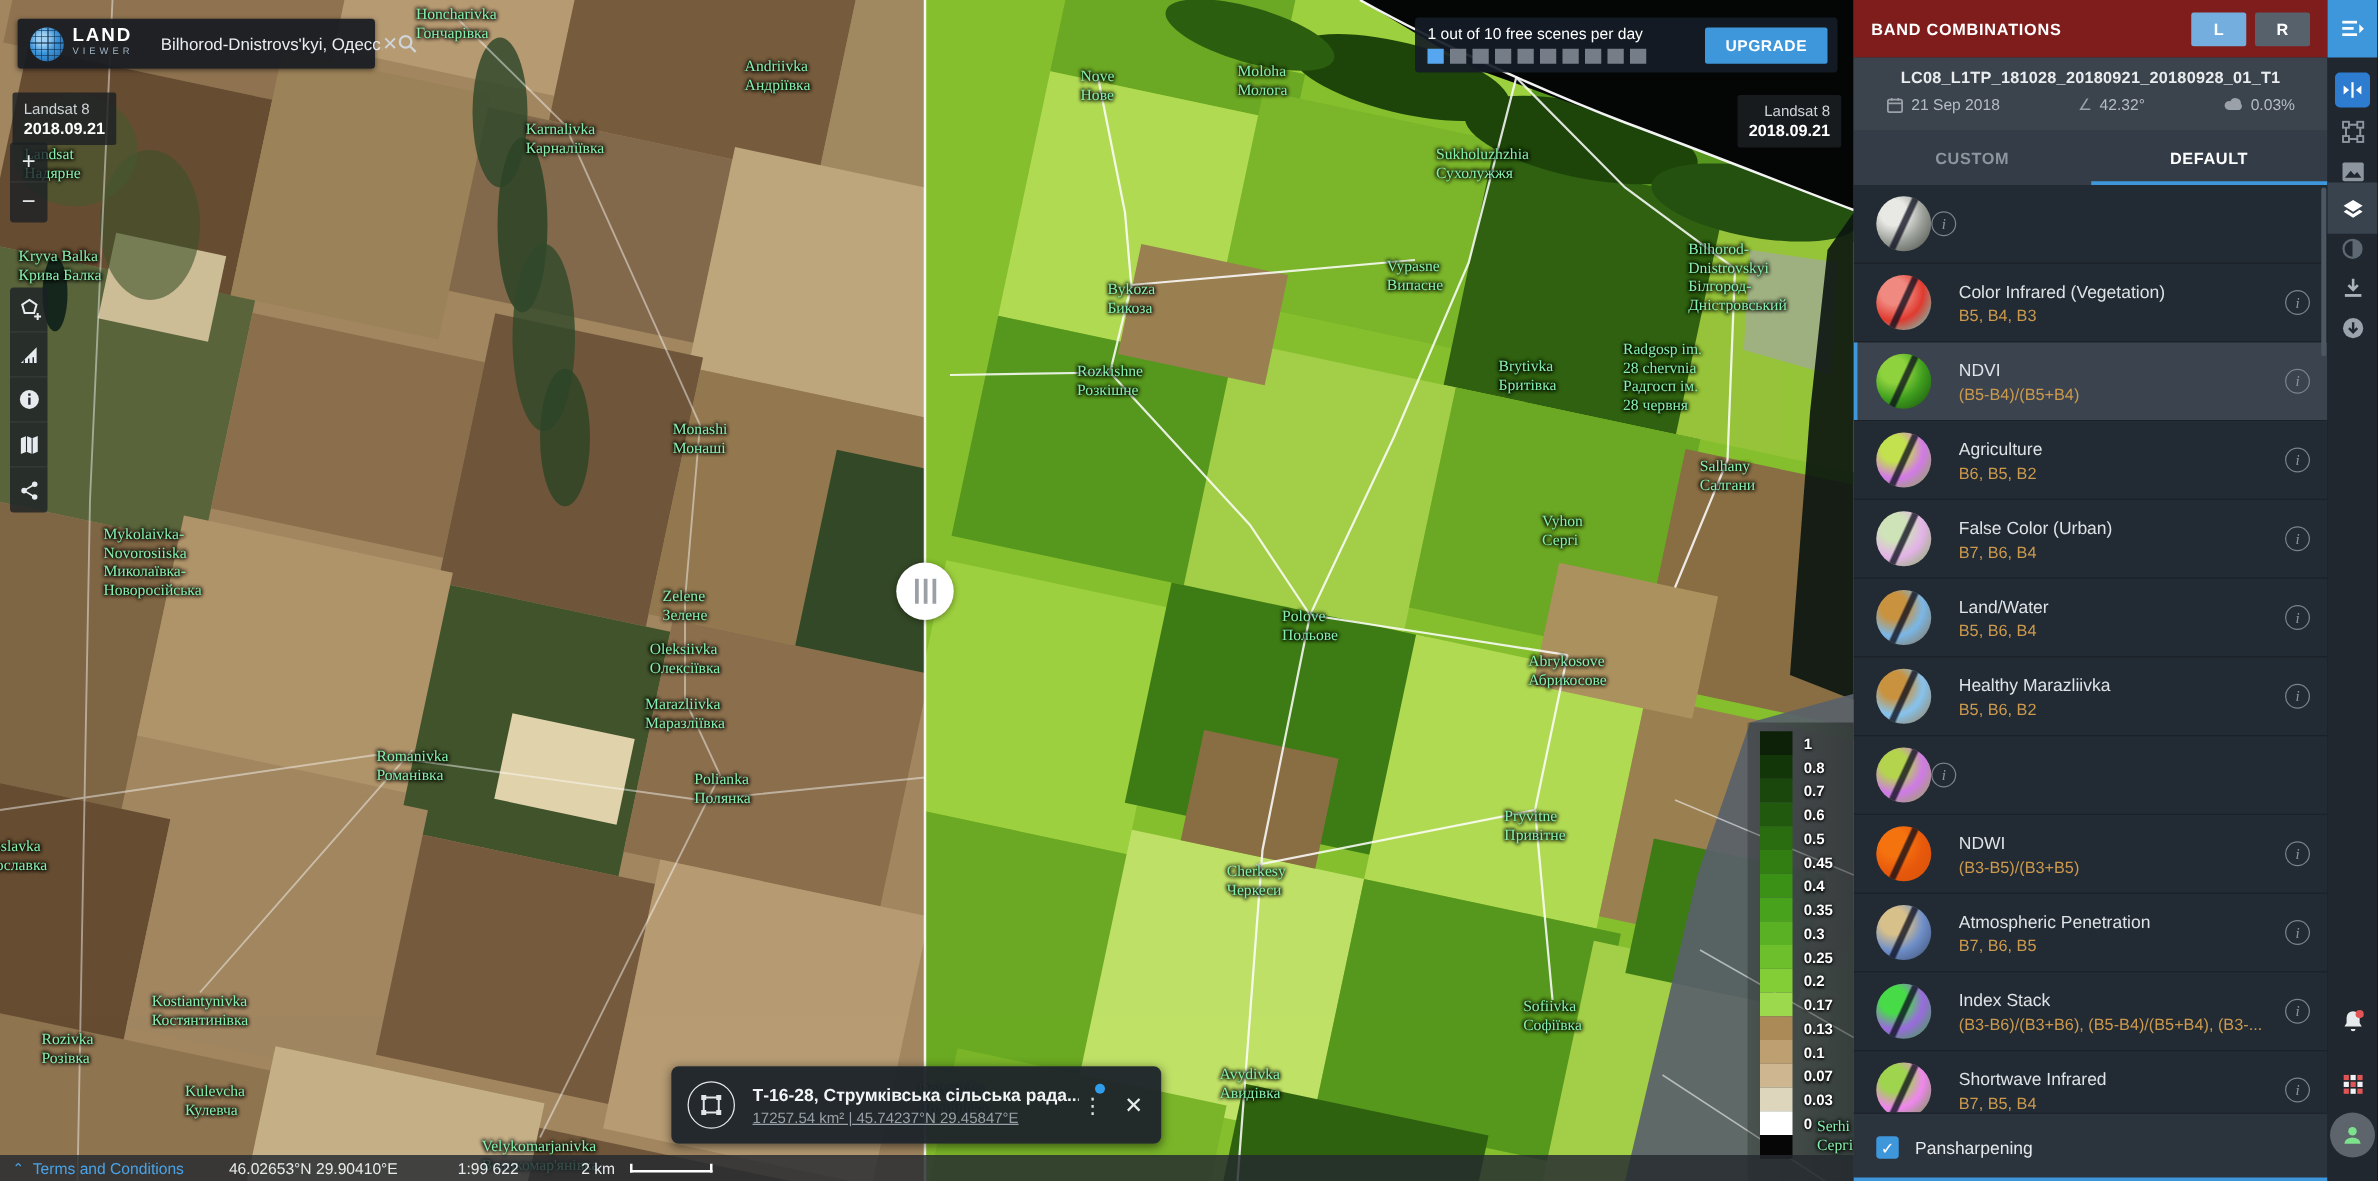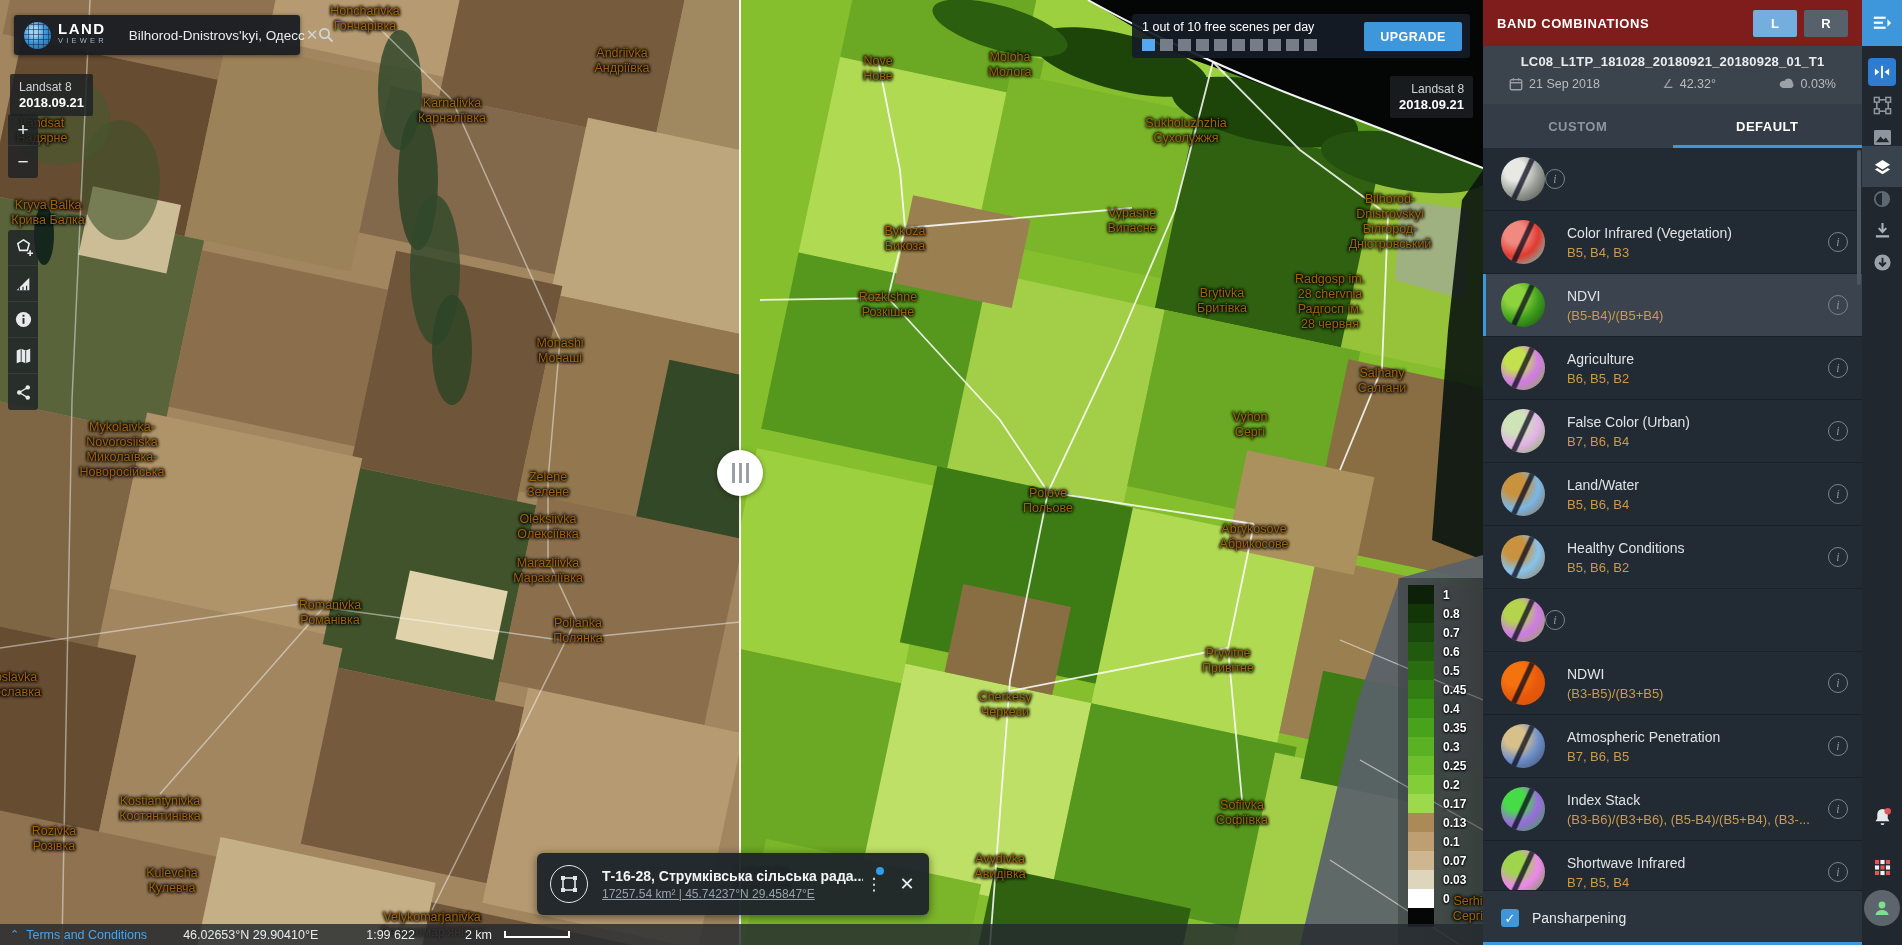--- a/index.html
+++ b/index.html
@@ -4,22 +4,22 @@
 <style>
   * { box-sizing: border-box; margin: 0; padding: 0; }
   html,body { width:1902px; height:945px; overflow:hidden; background:#10161c;
     font-family:"Liberation Sans", sans-serif; }
   #app { position:relative; width:1902px; height:945px; }
 
   
   #map { position:absolute; left:0; top:0; width:1483px; height:945px; overflow:hidden; }
   #map-svg { position:absolute; left:0; top:0; }
 
-  .map-label { position:absolute; transform:translate(-50%,0); color:#a16207; font-family:Liberation Sans, sans-serif;
-    font-size:12.5px; font-weight:500; line-height:15px; text-align:center; white-space:nowrap; z-index:3;
+  .map-label { position:absolute; transform:translate(-50%,0); color:#86efac; font-family:Liberation Serif, serif;
+    font-size:12.5px; font-weight:500; line-height:15px; text-align:left; white-space:nowrap; z-index:3;
     text-shadow:0 1px 3px rgba(0,0,0,.95), 0 -1px 3px rgba(0,0,0,.9), 1px 0 3px rgba(0,0,0,.9), -1px 0 3px rgba(0,0,0,.9); }
 
   
   #divider { position:absolute; left:739px; top:0; width:2px; height:945px; background:rgba(255,255,255,.92); z-index:4; }
   #divider-handle { position:absolute; left:740px; top:473px; width:46px; height:46px; border-radius:50%;
     background:#fff; transform:translate(-50%,-50%); z-index:5; box-shadow:0 1px 5px rgba(0,0,0,.4);
     display:flex; align-items:center; justify-content:center; gap:4px; cursor:col-resize; }
   #divider-handle i { display:block; width:3px; height:20px; background:#9aa0a6; }
 
   
@@ -591,21 +591,21 @@
           <div class="band-thumb" style="background: radial-gradient(circle at 32% 30%, rgb(201, 146, 63) 0px, rgb(201, 146, 63) 24%, rgb(122, 183, 232) 55%, rgb(138, 111, 69) 100%);"></div>
           <div class="band-text">
             <div class="band-name">Land/Water</div>
             <div class="band-formula">B5, B6, B4</div>
           </div>
           <div class="band-info">i</div>
         </div>
         <div class="band-row">
           <div class="band-thumb" style="background: radial-gradient(circle at 32% 30%, rgb(201, 146, 63) 0px, rgb(201, 146, 63) 24%, rgb(134, 195, 239) 55%, rgb(155, 122, 74) 100%);"></div>
           <div class="band-text">
-            <div class="band-name">Healthy Conditions</div>
+            <div class="band-name">Healthy Marazliivka</div>
             <div class="band-formula">B5, B6, B2</div>
           </div>
           <div class="band-info">i</div>
         </div>
         <div class="band-row">
           <div class="band-thumb" style="background: radial-gradient(circle at 32% 30%, rgb(181, 212, 78) 0px, rgb(181, 212, 78) 24%, rgb(207, 122, 232) 55%, rgb(143, 175, 63) 100%);"></div>
           <div class="band-info">i</div>
         </div>
         <div class="band-row">
           <div class="band-thumb" style="background: radial-gradient(circle at 32% 30%, rgb(245, 115, 15) 0px, rgb(245, 115, 15) 24%, rgb(232, 89, 12) 55%, rgb(212, 81, 10) 100%);"></div>

